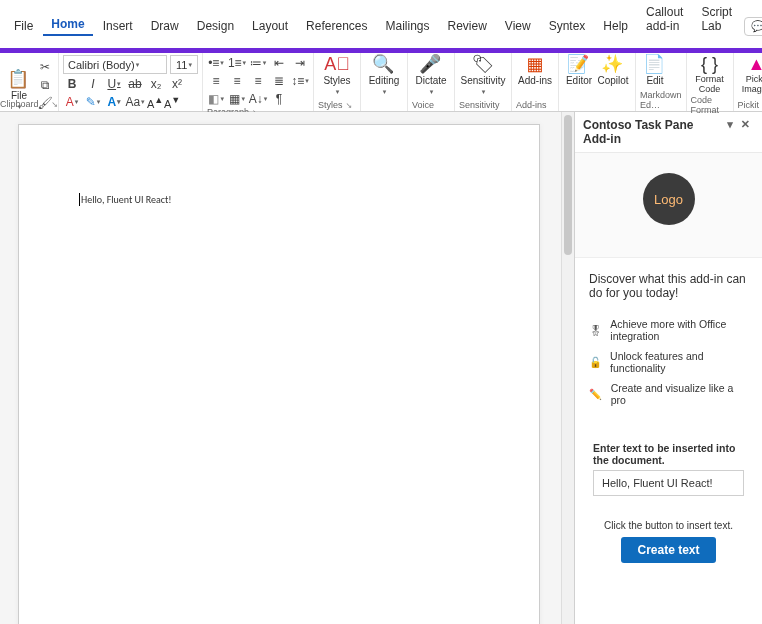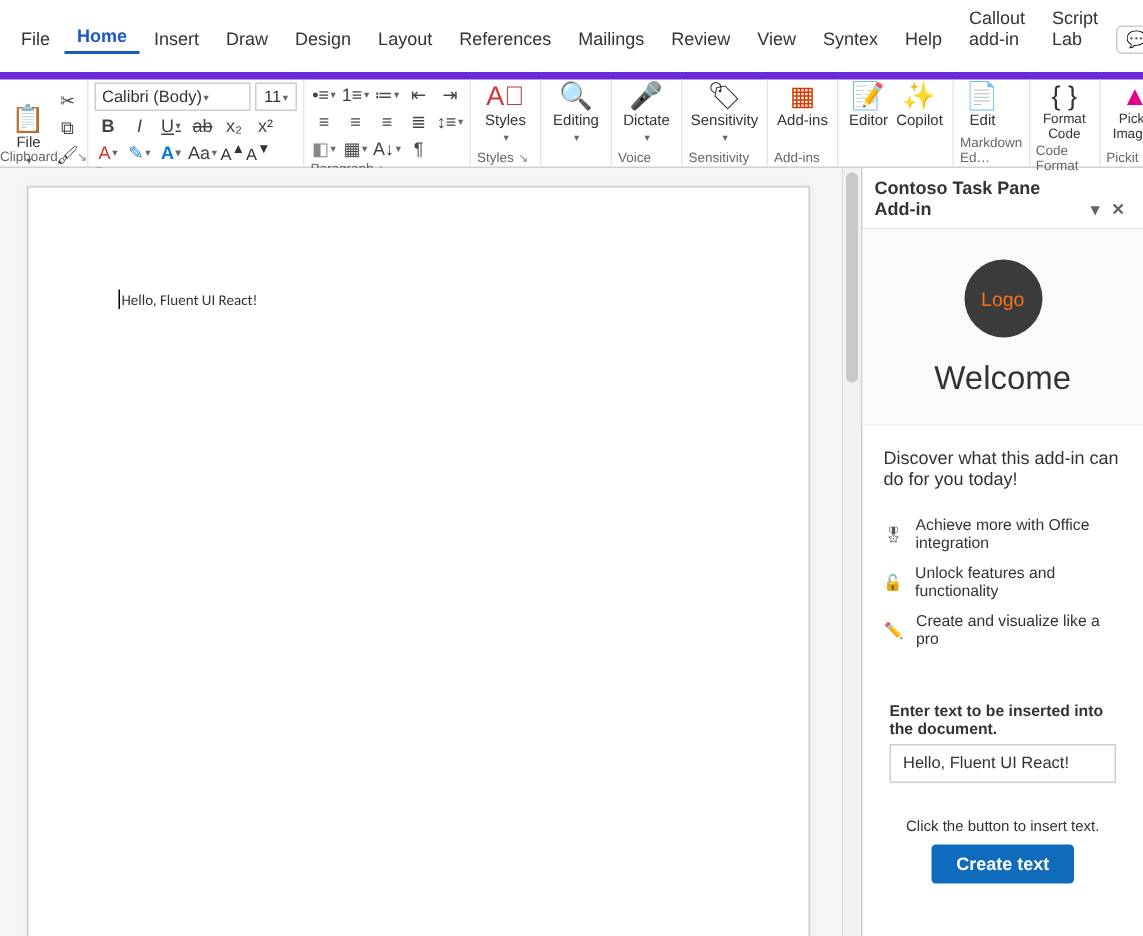--- a/index.html
+++ b/index.html
@@ -24,24 +24,24 @@
 .fontsize{width:18px;justify-content:center}
 .sizebtn{font-size:11px;width:14px;text-align:center;cursor:pointer}
 .workspace{display:flex;height:542px}
 .docarea{flex:1;background:#f5f5f5;position:relative;overflow:hidden}
 .page{position:absolute;left:18px;top:12px;width:520px;height:520px;background:#fff;border:1px solid #ccc;box-shadow:0 0 6px rgba(0,0,0,.05)}
 .page-text{position:absolute;left:60px;top:68px;font-size:10px;font-family:Calibri,Arial}
 .page-text::before{content:"";border-left:1px solid #000;margin-right:1px}
 .vscroll{width:12px;background:#f1f1f1;border-left:1px solid #ddd;display:flex;flex-direction:column;align-items:center}
 .vscroll .thumb{width:8px;height:140px;background:#c8c8c8;border-radius:4px;margin-top:3px}
 .pane{width:187px;border-left:1px solid #d0d0d0;display:flex;flex-direction:column;background:#fff}
-.pane-header{display:flex;align-items:flex-end;padding:6px 8px;border-bottom:1px solid #eaeaea;font-size:12px;font-weight:600}
+.pane-header{display:flex;align-items:flex-start;padding:6px 8px;border-bottom:1px solid #eaeaea;font-size:12px;font-weight:600}
 .pane-header .ic{margin-left:auto;font-size:11px;color:#666;padding:0 4px;cursor:pointer}
 .hero{display:flex;flex-direction:column;align-items:center;padding:20px 0 18px;background:#fafafa;border-bottom:1px solid #eee}
-.logo{width:52px;height:52px;border-radius:50%;background:#3b3b3b;color:#f97316;display:flex;align-items:center;justify-content:center;font-size:13px;margin-bottom:14px}
+.logo{width:52px;height:52px;border-radius:50%;background:#3b3b3b;color:#fdba74;display:flex;align-items:center;justify-content:center;font-size:13px;margin-bottom:14px}
 .welcome{font-size:22px}
 .section{padding:14px 14px 6px;font-size:12px}
 .features{padding:4px 14px}
 .feat{display:flex;align-items:center;gap:8px;font-size:10.5px;color:#333;margin:8px 0}
 .feat .fic{width:14px;text-align:center;color:#555}
 .form{padding:24px 18px 8px}
 .form-label{font-size:10.5px;font-weight:600;margin-bottom:4px}
 .textbox{border:1px solid #cfcfcf;padding:6px 8px;font-size:11px;color:#333;background:#fff}
 .hint{font-size:10px;text-align:center;margin:16px 0 6px}
 .primary-btn{display:block;margin:0 auto;background:#0f6cbd;color:#fff;border:none;border-radius:3px;padding:6px 16px;font-size:12px;font-weight:600;cursor:pointer}
@@ -255,21 +255,20 @@
     </div>
 
   <div class="pane">
     <div class="pane-header">
       <span>Contoso Task Pane Add-in</span>
       <span class="ic">▾</span>
       <span class="ic">✕</span>
     </div>
     <div class="hero">
       <div class="logo">Logo</div>
-      <div class="welcome">Welcome</div>
     </div>
     <div class="section">Discover what this add-in can do for you today!</div>
     <div class="features">
       <div class="feat">
           <span class="fic">🎖</span>
           <span>Achieve more with Office integration</span>
         </div>
       <div class="feat">
           <span class="fic">🔓</span>
           <span>Unlock features and functionality</span>

